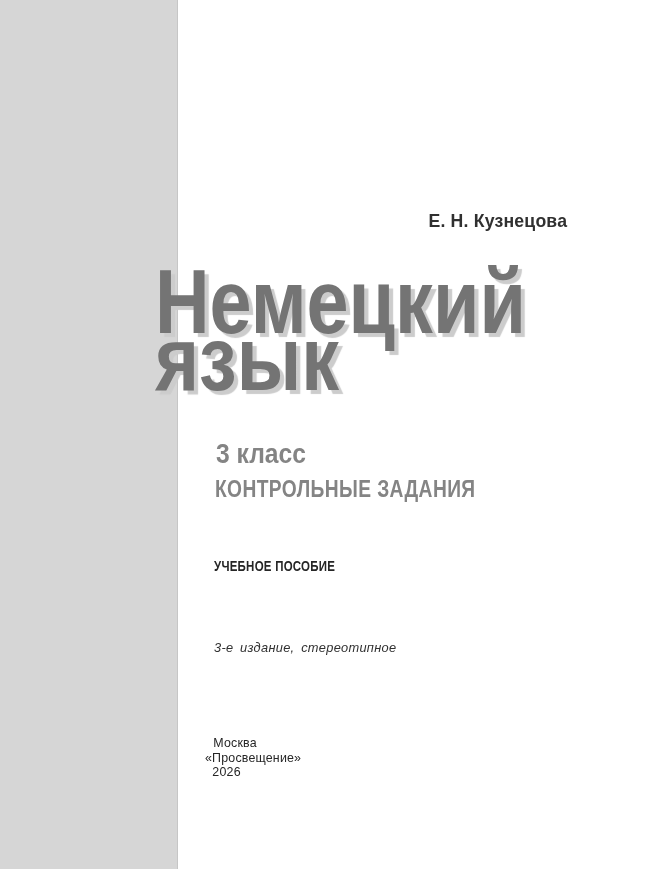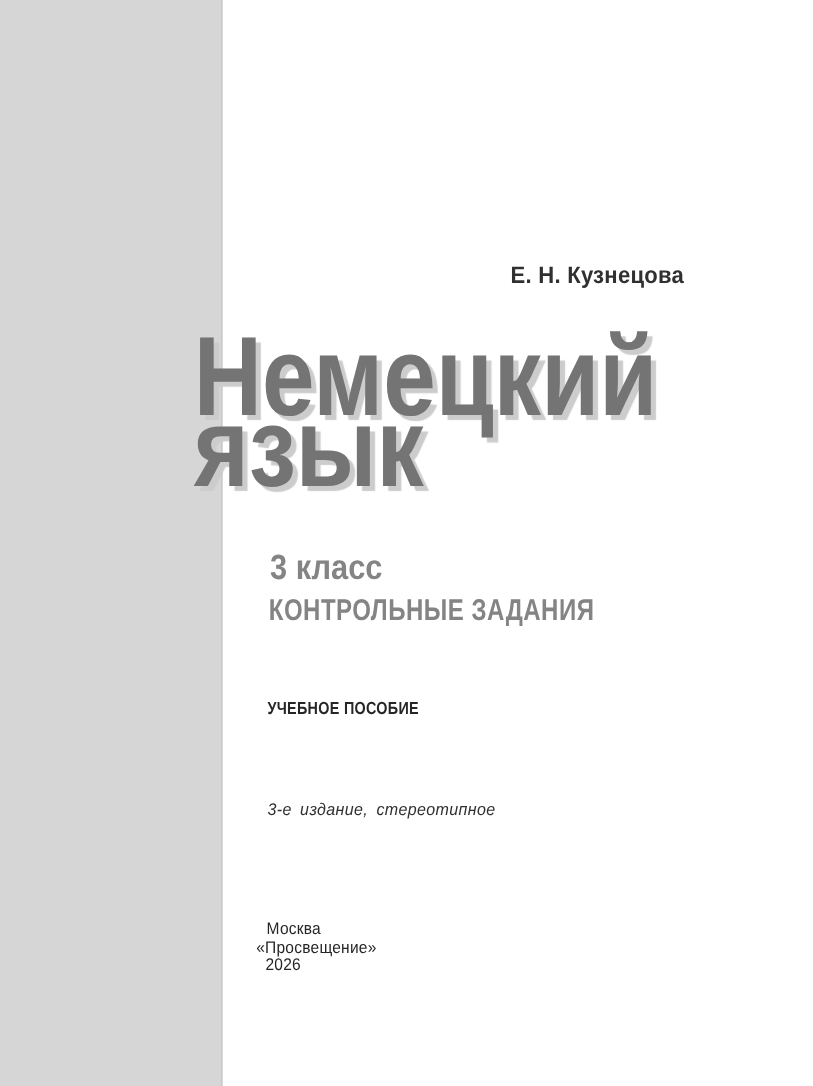--- a/index.html
+++ b/index.html
@@ -7,20 +7,21 @@
     padding: 0;
     background: #ffffff;
   }
   .page {
     position: relative;
     width: 624px;
     height: 869px;
     background: #ffffff;
     overflow: hidden;
     font-family: "Liberation Sans", "DejaVu Sans", sans-serif;
+    padding-left: 20px;
   }
   .stripe {
     position: absolute;
     left: 0;
     top: 0;
     width: 177px;
     height: 869px;
     background: #d6d6d6;
     border-right: 1px solid #c6c6c6;
   }

